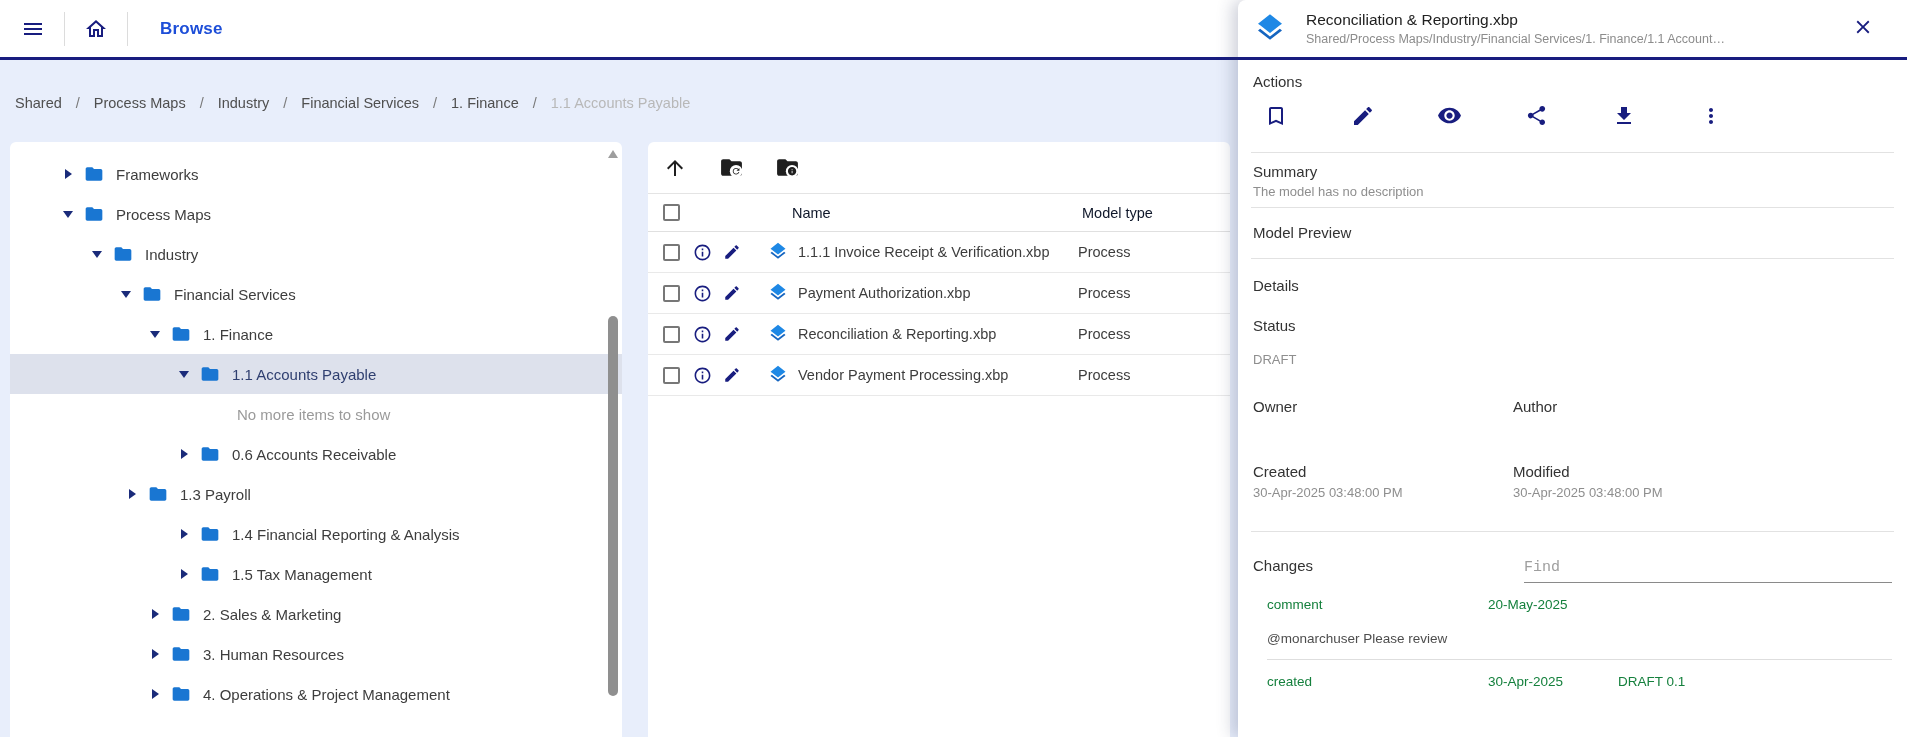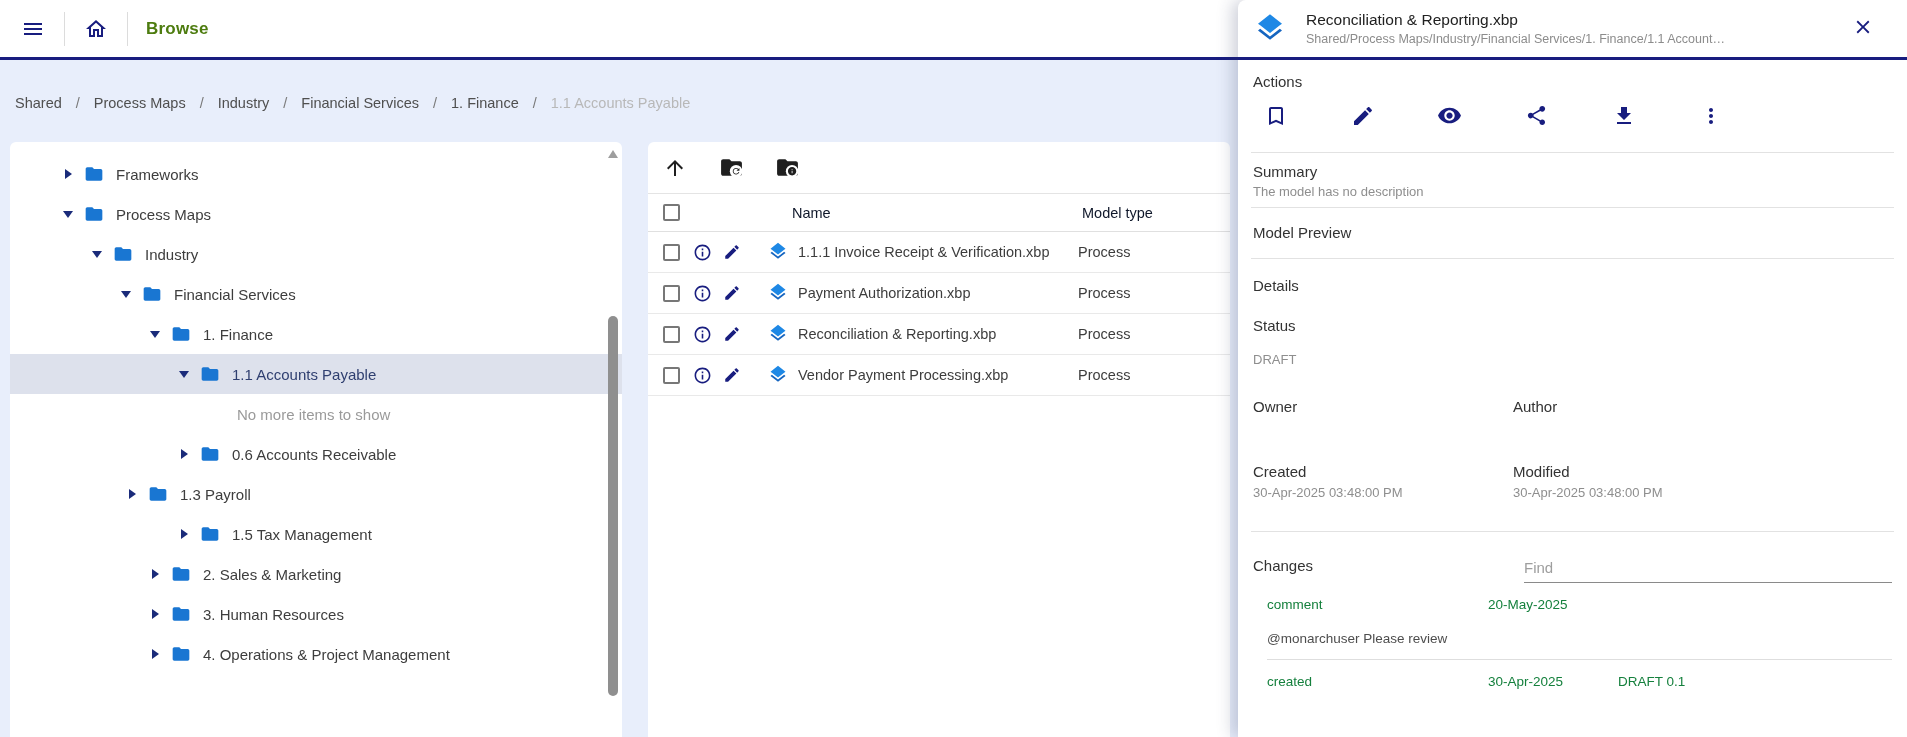--- a/index.html
+++ b/index.html
@@ -8,21 +8,21 @@
 
   
   .topbar { position:absolute; left:0; top:0; width:1907px; height:60px;
     background:#ffffff; border-bottom:3px solid #181d7f;
     display:flex; align-items:center; }
   .topbar .icon-btn { width:26px; height:26px; display:flex; align-items:center;
     justify-content:center; background:none; border:none; cursor:pointer; }
   .topbar .menu-btn { margin-left:20px; }
   .topbar .home-btn { }
   .vdiv { width:1px; height:34px; background:#dcdcdc; margin:0 18px; }
-  .app-title { font-size:17px; font-weight:bold; color:#4d7c0f; letter-spacing:.2px; }
+  .app-title { font-size:17px; font-weight:bold; color:#1d4ed8; letter-spacing:.2px;margin-left:14px; }
 
   
   .breadcrumb { position:absolute; left:15px; top:95px; display:flex;
     align-items:center; font-size:14.5px; color:#4f4f4f; }
   .breadcrumb .crumb { margin-right:14px; cursor:pointer; }
   .breadcrumb .sep { margin-right:14px; color:#7a7a7a; }
   .breadcrumb .crumb:last-child { color:#b8b8b8; cursor:default; }
 
   
   .card { position:absolute; background:#ffffff; border-radius:6px; }
@@ -114,21 +114,21 @@
   .oa-row { margin-top:31px; }
   .cm-row { margin-top:48px; }
   .cm-row .svalue { margin-top:5px; }
   .div-details { margin-top:31px; }
 
   .changes-head { margin-top:25px; display:flex; align-items:flex-start; }
   .changes-label { }
   .find-wrap { margin-left:auto; width:368px; }
   .find-input { width:100%; border:none; border-bottom:1px solid #8a8a8a;
     font-size:15px; color:#444; padding:2px 0 6px 0; outline:none;
-    font-family:Liberation Sans, sans-serif; background:transparent; }
+    font-family:Liberation Mono, monospace; background:transparent; }
   .find-input::placeholder { color:#9e9e9e; }
 
   .chg-grid { display:grid; grid-template-columns:104px 117px 130px 1fr;
     padding-left:14px; font-size:13.5px; }
   .chg-header { margin-top:26px; color:#333; padding-bottom:11px;
     border-bottom:1px solid #dedede; }
   .chg-header { }
   .chg-rows { }
   .chg-row { color:#15803d; padding-top:14px; }
   .chg-note { grid-column:1 / span 4; padding:19px 0 13px 0; color:#4d4d4d;
@@ -236,20 +236,29 @@
         <span class="tree-label">0.6 Accounts Receivable</span>
       </div>
       <div class="tree-row" style="padding-left: 116px;">
         <span class="tw-arrow">
           <span class="tri-right"></span>
         </span>
         <span class="tree-folder"><svg width="20" height="20" viewBox="0 0 24 24">
             <path fill="#1976d2" d="M10 4H4c-1.1 0-1.99.9-1.99 2L2 18c0 1.1.9 2 2 2h16c1.1 0 2-.9 2-2V8c0-1.1-.9-2-2-2h-8l-2-2z"></path>
           </svg></span>
         <span class="tree-label">1.3 Payroll</span>
+      </div>
+      <div class="tree-row" style="padding-left: 168px;">
+        <span class="tw-arrow">
+          <span class="tri-right"></span>
+        </span>
+        <span class="tree-folder"><svg width="20" height="20" viewBox="0 0 24 24">
+            <path fill="#1976d2" d="M10 4H4c-1.1 0-1.99.9-1.99 2L2 18c0 1.1.9 2 2 2h16c1.1 0 2-.9 2-2V8c0-1.1-.9-2-2-2h-8l-2-2z"></path>
+          </svg></span>
+        <span class="tree-label">1.4 Financial Reporting &amp; Analysis</span>
       </div>
       <div class="tree-row" style="padding-left: 168px;">
         <span class="tw-arrow">
           <span class="tri-right"></span>
         </span>
         <span class="tree-folder"><svg width="20" height="20" viewBox="0 0 24 24">
             <path fill="#1976d2" d="M10 4H4c-1.1 0-1.99.9-1.99 2L2 18c0 1.1.9 2 2 2h16c1.1 0 2-.9 2-2V8c0-1.1-.9-2-2-2h-8l-2-2z"></path>
           </svg></span>
         <span class="tree-label">1.5 Tax Management</span>
       </div>

